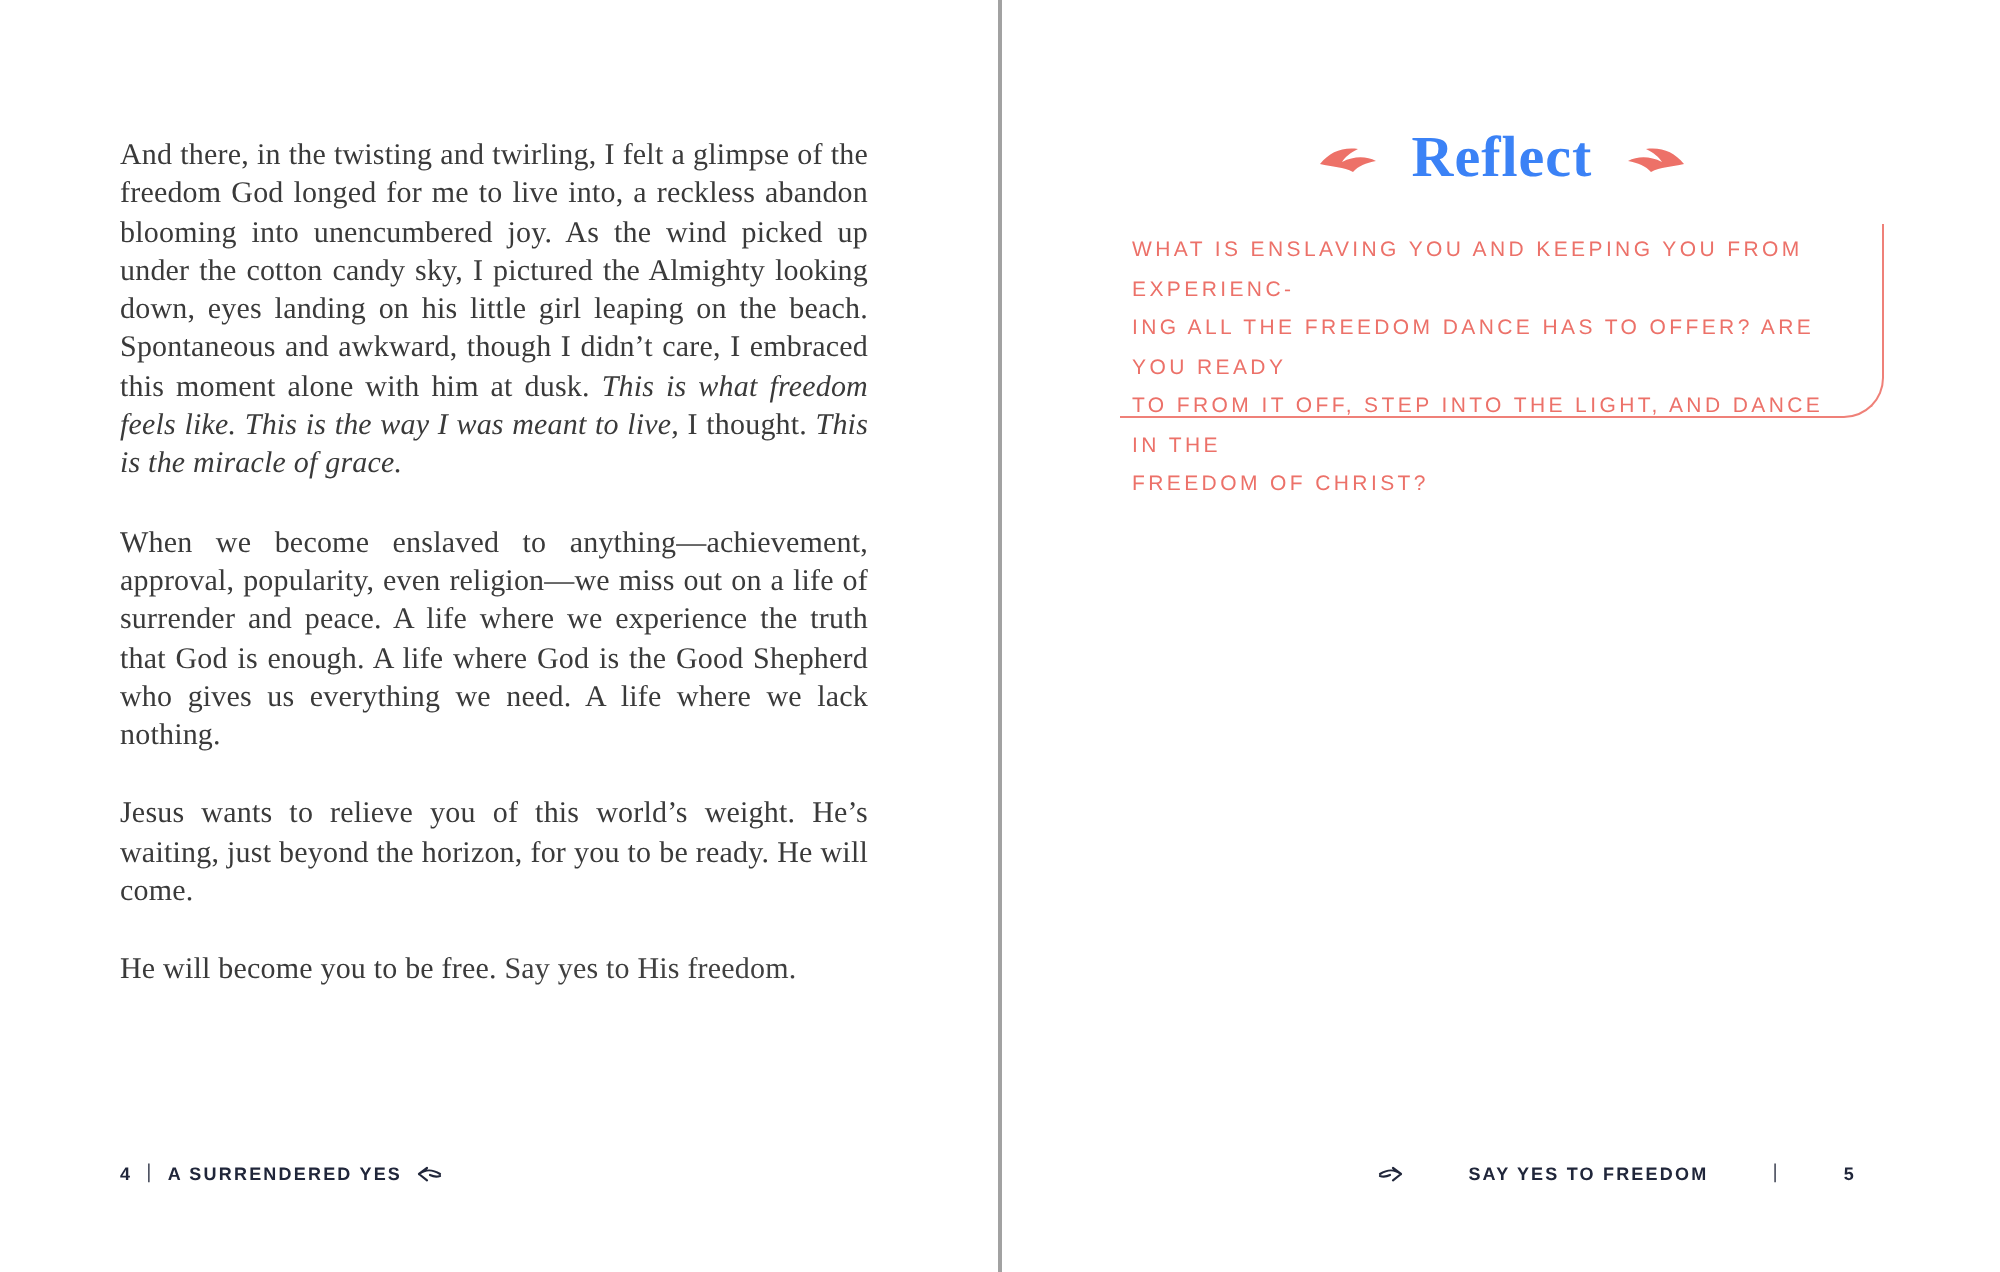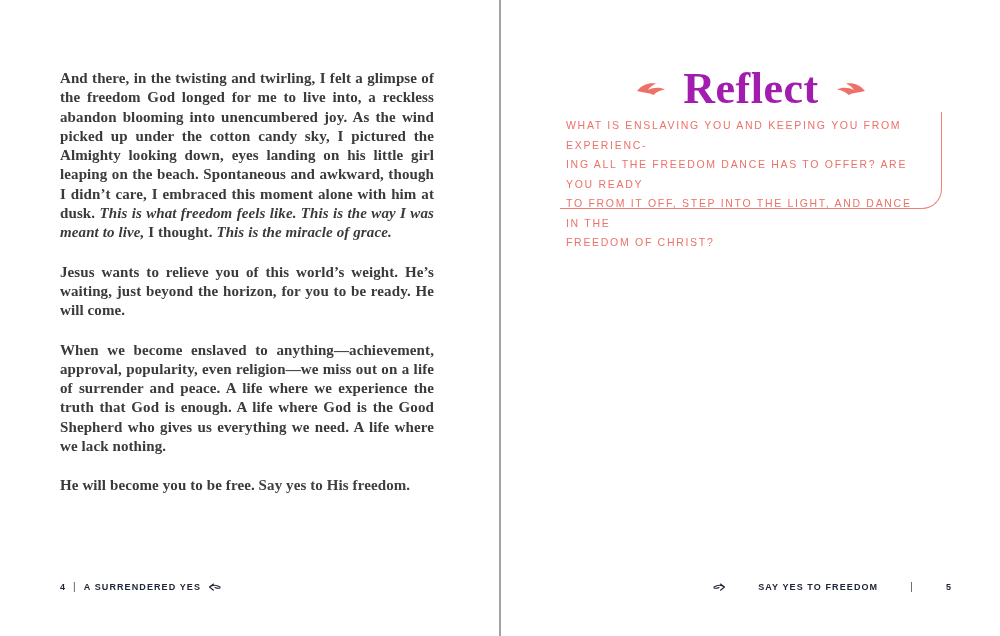--- a/index.html
+++ b/index.html
@@ -23,57 +23,57 @@
   .left-body {
     position: absolute;
     left: 60px; top: 69px;
     width: 374px;
     font-size: 15px;
     line-height: 19.3px;
     color: #3a3a3a;
     text-align: justify;
     letter-spacing: 0.1px;
   }
-  .left-body p { margin-bottom: 20px; font-weight: bold; }
+  .left-body p { margin-bottom: 20px; }
   .italic { font-style: italic; }
   .accent-text { color: #404040; }
 
   .footer {
     position: absolute;
     top: 581px;
     font-family: "Liberation Sans", sans-serif;
     font-size: 9px;
     font-weight: bold;
     letter-spacing: 1.1px;
     color: #20263a;
     display: flex;
     align-items: center;
     gap: 7px;
     white-space: nowrap;
   }
   .footer-left { left: 60px; }
-  .footer-right { right: 48px; gap: 32px; }
+  .footer-right { right: 72px; gap: 32px; }
   .footer .sep { font-weight: normal; color: #4a4f5e; font-size: 10px; }
   .footer svg { display: block; }
 
   
   .reflect-head {
     position: absolute;
     left: 560px; top: 63px;
     width: 382px;
     display: flex;
     align-items: center;
     justify-content: center;
     gap: 17px;
   }
   .reflect-title {
     font-family: "Liberation Serif", serif;
     font-weight: 700;
-    font-size: 44px;
-    color: #a21caf;
+    font-size: 29px;
+    color: #3b82f6;
     letter-spacing: 0.5px;
   }
   .ornament svg { display: block; }
 
   .question-frame {
     position: absolute;
     left: 560px; top: 112px;
     width: 382px; height: 97px;
     border-right: 1.4px solid #ef8078;
     border-bottom: 1.4px solid #ef8078;
@@ -91,22 +91,22 @@
     font-weight: normal;
   }
 </style>
 </head>
 <body>
 
 <div class="gutter"></div>
 
 <div class="left-body">
   <p><span>And there, in the twisting and twirling, I felt a glimpse of the freedom God longed for me to live into, a reckless abandon blooming into unencumbered joy. As the wind picked up under the cotton candy sky, I pictured the Almighty looking down, eyes landing on his little girl leaping on the beach. Spontaneous and awkward, though I didn’t care, I embraced this moment alone with him at dusk. </span><span class="italic">This is what freedom feels like. This is the way I was meant to live,</span><span> I thought. </span><span class="italic">This is the miracle of grace.</span></p>
+  <p>When we become enslaved to anything—achievement, approval, popularity, even religion—we miss out on a life of surrender and peace. A life where we experience the truth that God is enough. A life where God is the Good Shepherd who gives us everything we need. A life where we lack nothing.</p>
   <p>Jesus wants to relieve you of this world’s weight. He’s waiting, just beyond the horizon, for you to be ready. He will come.</p>
-  <p>When we become enslaved to anything—achievement, approval, popularity, even religion—we miss out on a life of surrender and peace. A life where we experience the truth that God is enough. A life where God is the Good Shepherd who gives us everything we need. A life where we lack nothing.</p>
   <p><span>He will become you to be free. </span><span class="accent-text">Say yes to His freedom.</span></p>
 </div>
 
 <div class="footer footer-left">
   <span>4</span>
   <span class="sep">|</span>
   <span>A SURRENDERED YES</span>
   <span>
     <svg width="13" height="10" viewBox="0 0 13 10">
       <path d="M12 5 C8 2.5 5 2.5 1.5 5 M1.5 5 L5.5 2 M1.5 5 L5.5 8.2 M7 5.5 C9 6.5 10.5 6.5 12 6" fill="none" stroke="#20263a" stroke-width="1.1" stroke-linecap="round"></path>

